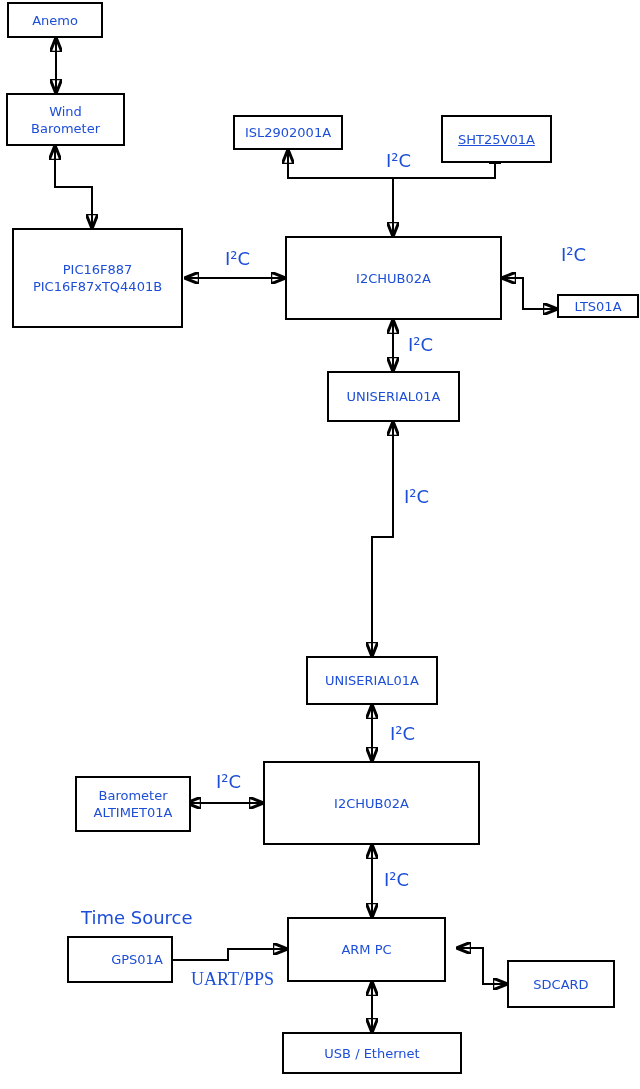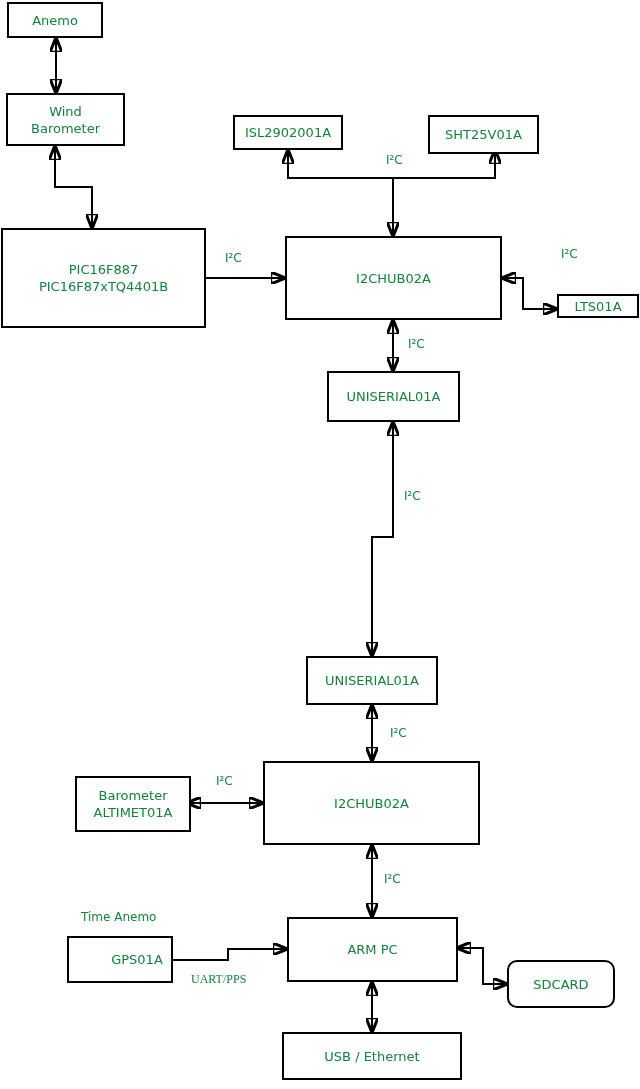--- a/index.html
+++ b/index.html
@@ -1,29 +1,29 @@
 <!DOCTYPE html>
 <html><head>
 <meta charset="utf-8">
 <style>
   html,body{margin:0;padding:0;background:#ffffff;}
   .canvas{
     position:relative;width:640px;height:1089px;background:#ffffff;
-    font-family:"DejaVu Sans",sans-serif;color:#15803d;overflow:hidden;
+    font-family:"DejaVu Sans",sans-serif;color:#1d4ed8;overflow:hidden;
   }
   .edges{position:absolute;left:0;top:0;pointer-events:none;}
   .edges path{stroke:#000;stroke-width:2;fill:none;}
   .node{
     position:absolute;box-sizing:border-box;background:#ffffff;
     border:2px solid #000;display:flex;flex-direction:column;
     align-items:center;justify-content:center;text-align:center;
     font-size:13px;line-height:17px;white-space:nowrap;
   }
   .elabel{
-    position:absolute;font-size:12px;line-height:15px;white-space:nowrap;
+    position:absolute;font-size:18px;line-height:15px;white-space:nowrap;
   }
 </style>
 </head>
 <body>
 
 <div class="canvas">
 
   <svg class="edges" width="640" height="1089" viewBox="0 0 640 1089">
     <defs>
       <marker id="ah" viewBox="0 0 10 8" refX="9.5" refY="4" markerWidth="7.5" markerHeight="6" orient="auto-start-reverse" markerUnits="strokeWidth">
@@ -48,30 +48,30 @@
 
   <div class="node" style="left:7px;top:2px;width:96px;height:36px;">
     <span>Anemo</span>
   </div>
 
   <div class="node" style="left:6px;top:93px;width:119px;height:53px;">
     <span>Wind</span>
     <span>Barometer</span>
   </div>
 
-  <div class="node" style="left:1px;top:228px;width:205px;height:100px;">
+  <div class="node" style="left:12px;top:228px;width:171px;height:100px;">
     <span>PIC16F887</span>
     <span>PIC16F87xTQ4401B</span>
   </div>
 
   <div class="node" style="left:233px;top:115px;width:110px;height:35px;align-items:center;">
     <span>ISL2902001A</span>
   </div>
 
-  <div class="node" style="left:428px;top:115px;width:111px;height:39px;">
+  <div class="node" style="left:441px;top:115px;width:111px;height:48px;text-decoration:underline;">
     <span>SHT25V01A</span>
   </div>
 
   <div class="node" style="left:285px;top:236px;width:217px;height:84px;">
     <span>I2CHUB02A</span>
   </div>
 
   <div class="node" style="left:557px;top:294px;width:82px;height:24px;">
     <span>LTS01A</span>
   </div>
@@ -90,36 +90,36 @@
 
   <div class="node" style="left:75px;top:776px;width:116px;height:56px;">
     <span>Barometer</span>
     <span>ALTIMET01A</span>
   </div>
 
   <div class="node" style="left:67px;top:936px;width:106px;height:47px;padding-left:34px;">
     <span>GPS01A</span>
   </div>
 
-  <div class="node" style="left:287px;top:917px;width:171px;height:65px;">
+  <div class="node" style="left:287px;top:917px;width:159px;height:65px;">
     <span>ARM PC</span>
   </div>
 
-  <div class="node" style="left:507px;top:960px;width:108px;height:48px;border-radius:10px;">
+  <div class="node" style="left:507px;top:960px;width:108px;height:48px;">
     <span>SDCARD</span>
   </div>
 
-  <div class="node" style="left:282px;top:1032px;width:180px;height:48px;">
+  <div class="node" style="left:282px;top:1032px;width:180px;height:42px;">
     <span>USB / Ethernet</span>
   </div>
 
   <div class="elabel" style="left:386px;top:153px;">I²C</div>
   <div class="elabel" style="left:225px;top:251px;">I²C</div>
   <div class="elabel" style="left:561px;top:247px;">I²C</div>
   <div class="elabel" style="left:408px;top:337px;">I²C</div>
   <div class="elabel" style="left:404px;top:489px;">I²C</div>
   <div class="elabel" style="left:390px;top:726px;">I²C</div>
   <div class="elabel" style="left:216px;top:774px;">I²C</div>
   <div class="elabel" style="left:384px;top:872px;">I²C</div>
-  <div class="elabel" style="left:81px;top:910px;">Time Anemo</div>
+  <div class="elabel" style="left:81px;top:910px;">Time Source</div>
   <div class="elabel" style="left:191px;top:972px;font-family:Liberation Serif, serif;">UART/PPS</div>
 
 </div>
 
 </body></html>

